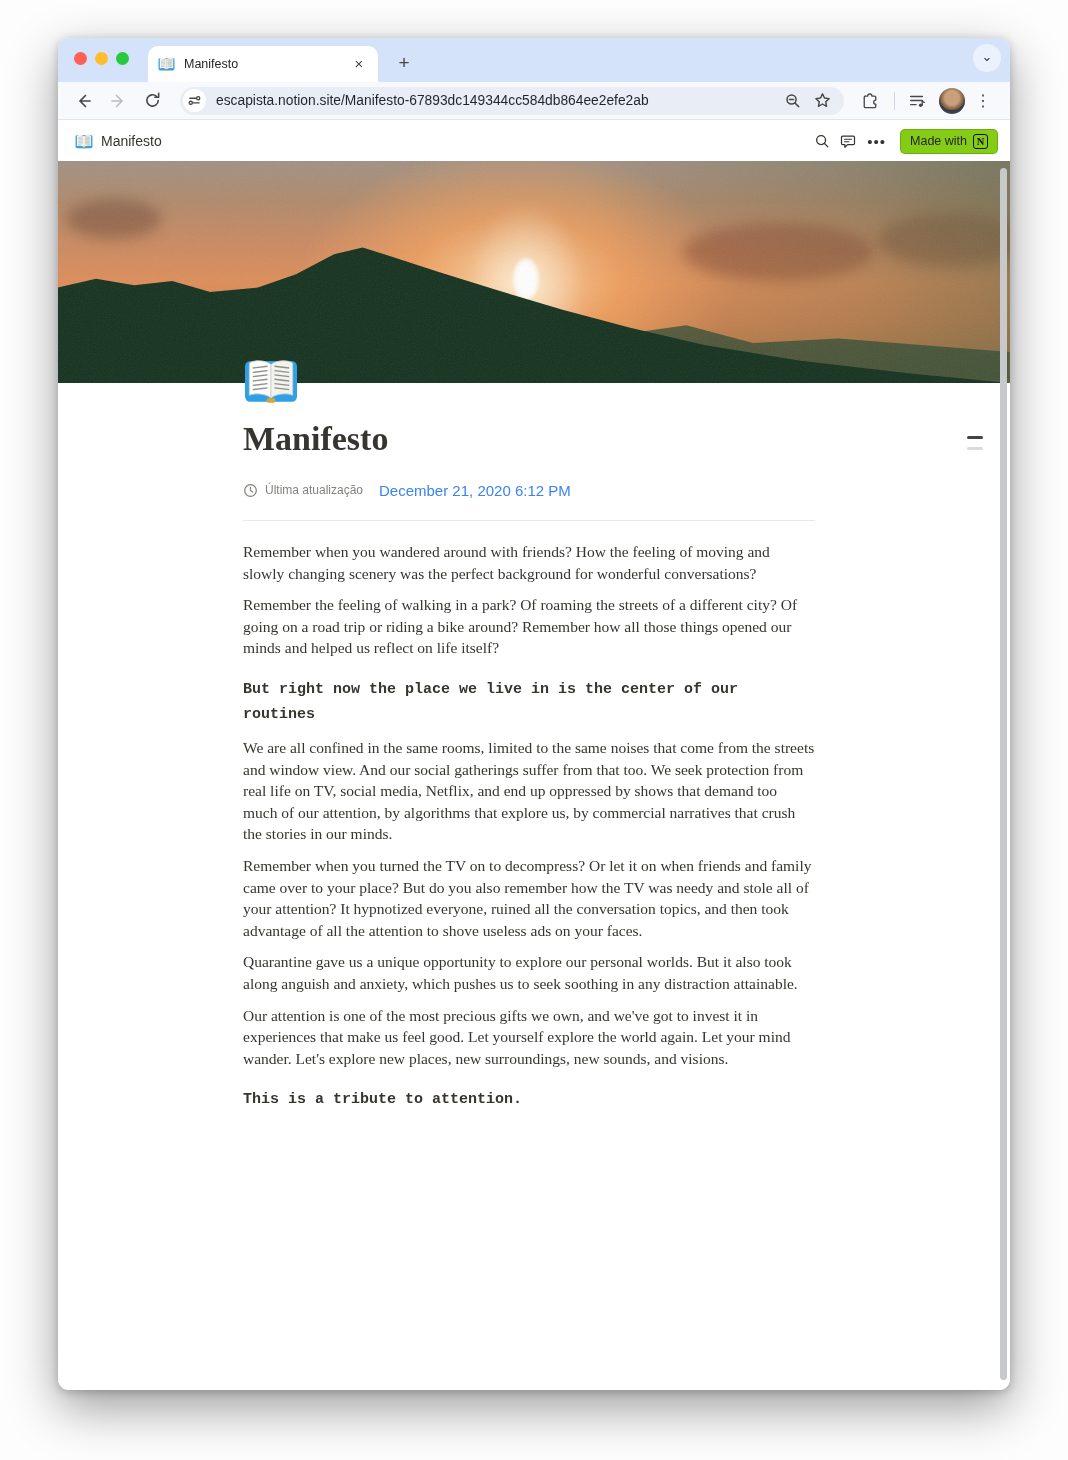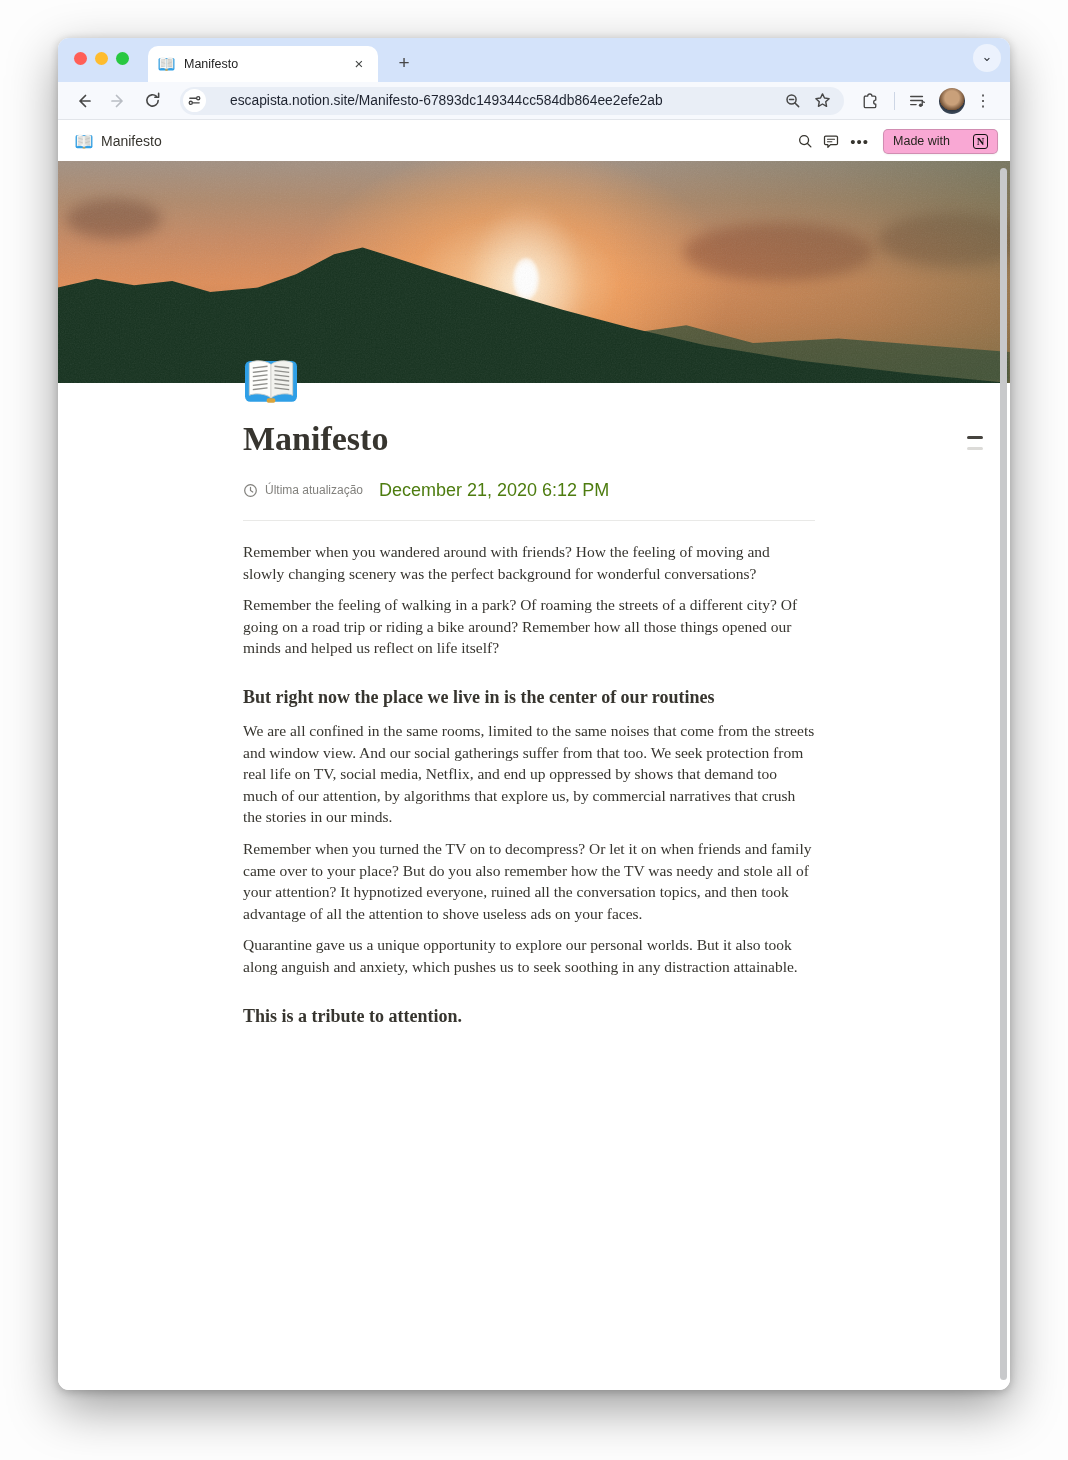--- a/index.html
+++ b/index.html
@@ -31,38 +31,38 @@
   
   .toolbar { position:absolute; top:44px; left:0; right:0; height:38px; background:#f7f9fd;
              border-bottom:1px solid #e2e5ea; display:flex; align-items:center; }
   .nav-ic { width:28px; height:28px; display:flex; align-items:center; justify-content:center; flex:none; }
   .nav-ic svg { display:block; }
   .m-l20{margin-left:12px}
   .omnibox { margin-left:14px; width:664px; height:28px; background:#e9eef6; border-radius:14px;
              display:flex; align-items:center; padding:0 10px 0 3px; }
   .tune-wrap { width:23px; height:23px; background:#fff; border-radius:50%; display:flex; align-items:center;
                justify-content:center; flex:none; }
-  .url-text { margin-left:24px; font-size:13.8px; color:#1f2430; flex:1; white-space:nowrap; overflow:hidden; }
+  .url-text { margin-left:10px; font-size:13.8px; color:#1f2430; flex:1; white-space:nowrap; overflow:hidden; }
   .omni-ic { width:24px; height:24px; display:flex; align-items:center; justify-content:center; flex:none; margin-left:6px; }
   .tb-sep { width:1px; height:18px; background:#cdd6e5; margin:0 8px 0 10px; }
   .avatar { width:26px; height:26px; border-radius:50%; flex:none; margin-left:8px;
             background:radial-gradient(circle at 50% 38%, #c9a07a 0 34%, #6f4f35 60%, #2e3744 61%, #55687e 100%); }
   .kebab { font-size:16px; color:#474747; margin:0 10px 0 10px; }
 
   
   .notionbar { position:absolute; top:83px; left:0; right:0; height:40px; background:#fff;
                display:flex; align-items:center; padding:0 12px 0 17px; }
   .crumb { display:flex; align-items:center; gap:8px; }
   .crumb .favicon { width:18px; height:17px; }
   .crumb-label { font-size:14px; color:#37352f; }
   .nb-spacer { flex:1; }
   .nb-ic { width:26px; height:26px; display:flex; align-items:center; justify-content:center; border-radius:4px; }
   .nb-dots { font-size:15px; color:#37352f; letter-spacing:1px; padding:0 6px; }
-  .made-with { display:flex; align-items:center; gap:23px; border:1px solid rgba(0,0,0,.16); border-radius:5px;
-               padding:4px 9px; font-size:12.5px; color:#27251f; background:#f9a8d4; margin-left:8px;
+  .made-with { display:flex; align-items:center; gap:6px; border:1px solid rgba(0,0,0,.16); border-radius:5px;
+               padding:4px 9px; font-size:12.5px; color:#27251f; background:#84cc16; margin-left:8px;
                box-shadow:0 1px 2px rgba(0,0,0,.05); }
   .n-logo { width:15px; height:15px; border:1.4px solid #111; border-radius:3px; font-family:"Liberation Serif",serif;
             font-weight:bold; font-size:10.5px; line-height:13px; text-align:center; color:#111; }
 
   
   .cover { position:absolute; top:123px; left:0; right:0; height:222px; overflow:hidden;
            background:linear-gradient(180deg,#a29183 0%,#b08a6c 18%,#c98a62 36%,#de8d58 55%,#d0834f 72%,#a2723f 100%); }
   .glow { position:absolute; inset:0;
           background:radial-gradient(ellipse 300px 190px at 48% 55%, rgba(255,219,170,.9) 0%, rgba(248,166,96,.65) 35%, rgba(248,166,96,0) 72%); }
   .sun { position:absolute; left:455px; top:97px; width:26px; height:42px; border-radius:50%;
@@ -84,26 +84,26 @@
 
   
   .page-white { position:absolute; top:345px; left:0; right:0; height:1007px; background:#fff; }
   .page-icon { position:absolute; top:317px; left:185px; width:56px; height:52px; z-index:5; }
   .col { margin-left:185px; width:572px; }
   .page-title { font-family:"Liberation Serif",serif; font-weight:700; font-size:34px; color:#37352f; padding-top:37px; }
   .props { margin-top:17px; }
   .prop-row { display:flex; align-items:center; min-height:31px; }
   .prop-label { width:136px; display:flex; align-items:flex-start; gap:7px; color:#82817d; font-size:12px; flex:none; }
   .prop-label svg { flex:none; }
-  .prop-value { font-size:18px; color:#4d7c0f; }
+  .prop-value { font-size:15px; color:#3b82f6; }
   .divider { border-top:1px solid #e9e9e7; margin-top:14px; }
 
   .blocks { margin-top:20px; font-family:"Liberation Serif",serif; color:#37352f; }
   .pg { font-size:15.5px; line-height:21.6px; margin-bottom:10px; }
-  .hd { font-size:18px; font-weight:700; line-height:25px; margin:26px 0 10px; }
+  .hd { font-size:15px; font-weight:700; line-height:25px; margin:18px 0 10px;font-family:Liberation Mono, monospace; }
 
   
   .toc { position:absolute; top:398px; right:27px; display:flex; flex-direction:column; gap:8px; align-items:flex-end; }
   .toc-dash { width:16px; height:3px; border-radius:2px; }
   .toc-dash.active { background:#45433e; }
   .toc-dash.idle { background:#dcdbd8; }
   .scroll-thumb { position:absolute; right:3px; top:130px; width:7px; height:1212px; background:#c8c9cb; border-radius:4px; }
 </style>
 </head>
 <body>
@@ -281,20 +281,21 @@
 
         <div class="divider"></div>
 
         <div class="blocks">
           <p class="pg">Remember when you wandered around with friends? How the feeling of moving and slowly changing scenery was the perfect background for wonderful conversations?</p>
           <p class="pg">Remember the feeling of walking in a park? Of roaming the streets of a different city? Of going on a road trip or riding a bike around? Remember how all those things opened our minds and helped us reflect on life itself?</p>
           <h3 class="hd">But right now the place we live in is the center of our routines</h3>
           <p class="pg">We are all confined in the same rooms, limited to the same noises that come from the streets and window view. And our social gatherings suffer from that too. We seek protection from real life on TV, social media, Netflix, and end up oppressed by shows that demand too much of our attention, by algorithms that explore us, by commercial narratives that crush the stories in our minds.</p>
           <p class="pg">Remember when you turned the TV on to decompress? Or let it on when friends and family came over to your place? But do you also remember how the TV was needy and stole all of your attention? It hypnotized everyone, ruined all the conversation topics, and then took advantage of all the attention to shove useless ads on your faces.</p>
           <p class="pg">Quarantine gave us a unique opportunity to explore our personal worlds. But it also took along anguish and anxiety, which pushes us to seek soothing in any distraction attainable.</p>
+          <p class="pg">Our attention is one of the most precious gifts we own, and we've got to invest it in experiences that make us feel good. Let yourself explore the world again. Let your mind wander. Let's explore new places, new surroundings, new sounds, and visions.</p>
           <h3 class="hd">This is a tribute to attention.</h3>
         </div>
       </div>
     </div>
 
     <div class="toc">
       <div class="toc-dash active"></div>
       <div class="toc-dash idle"></div>
     </div>
 

